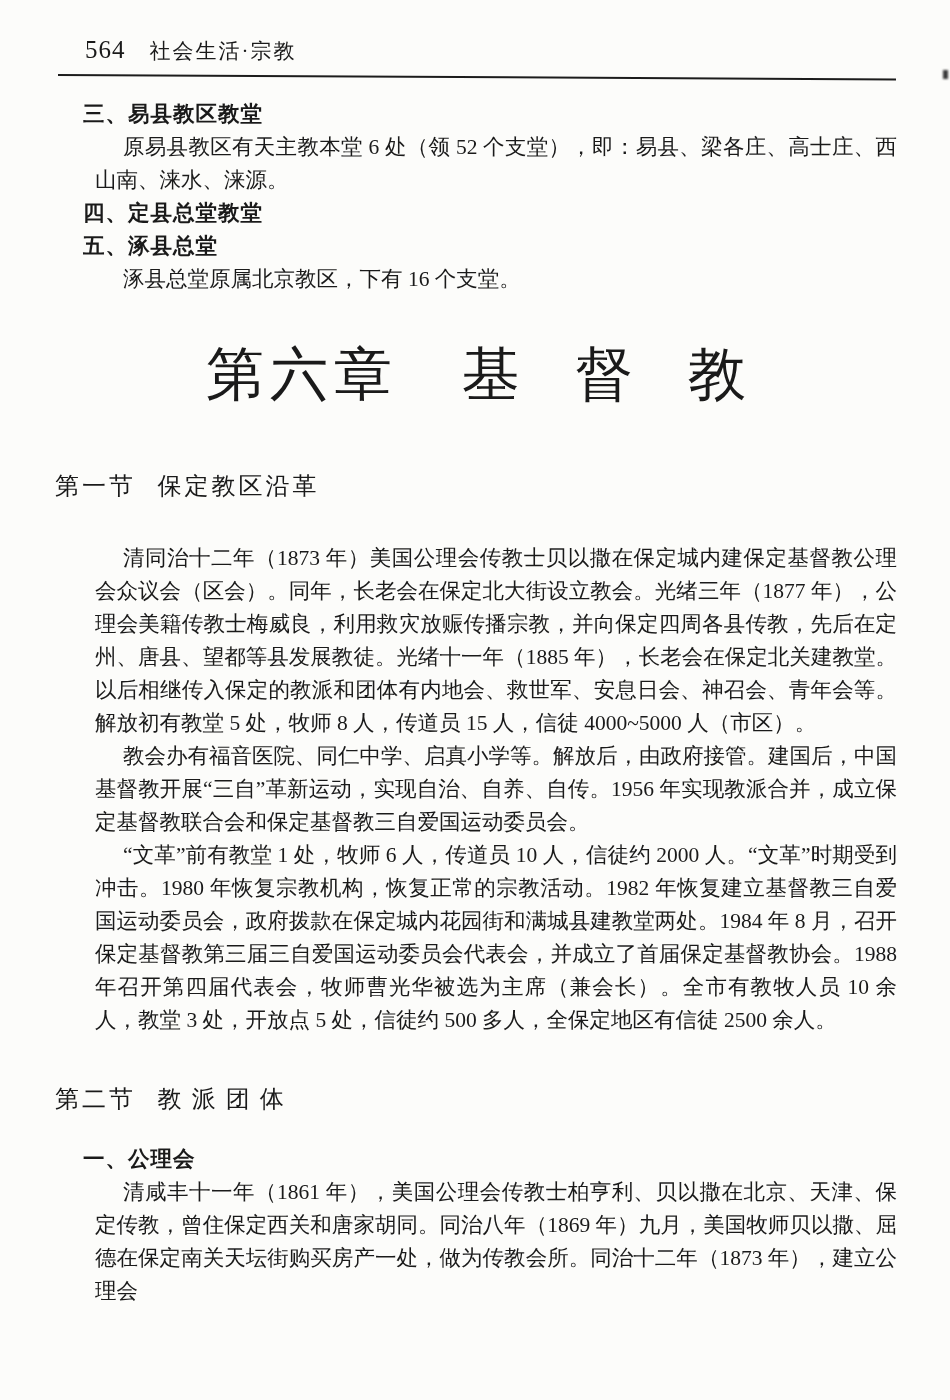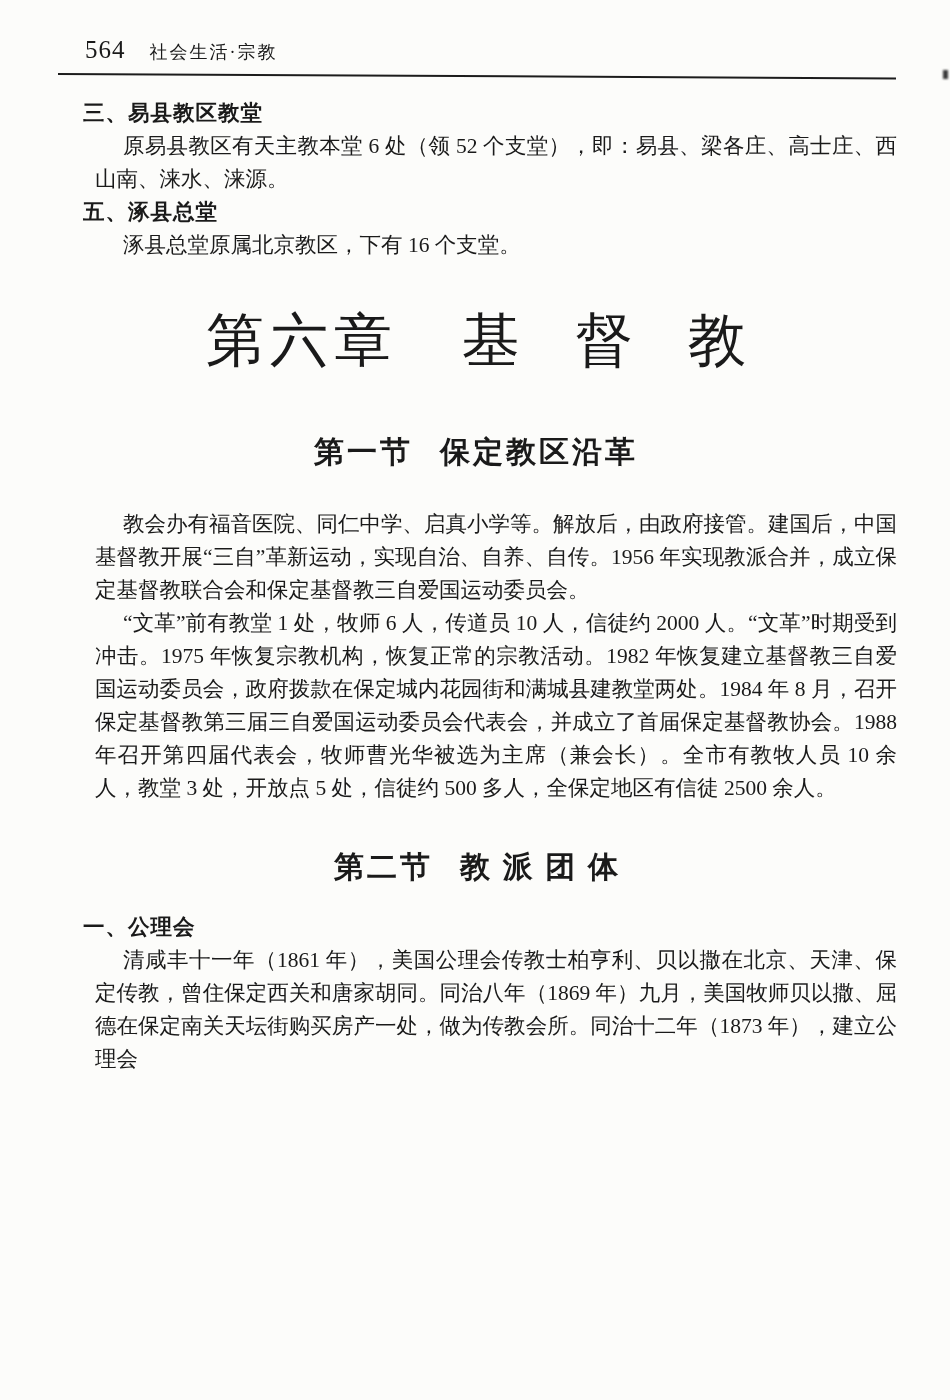--- a/index.html
+++ b/index.html
@@ -16,21 +16,21 @@
   .page { position: relative; width: 950px; height: 1400px; }
 
   
   .running-header {
     margin: 36px 0 0 85px;
     display: flex;
     align-items: baseline;
     gap: 24px;
   }
   .page-number { font-size: 25px; letter-spacing: 1px; }
-  .running-title { font-size: 18px; letter-spacing: 2px; }
+  .running-title { font-size: 21px; letter-spacing: 2px; }
   .header-rule {
     margin: 9px 0 0 58px;
     width: 838px;
     height: 2px;
     background: #1c1c1c;
     transform: rotate(0.3deg);
     transform-origin: left center;
   }
 
   
@@ -61,24 +61,23 @@
     font-weight: normal;
     font-size: 58px;
     letter-spacing: 6px;
     line-height: 54px;
     white-space: nowrap;
   }
   .chapter-title .chapter-label { margin-right: 1.1em; }
   .char-spaced { letter-spacing: 0.95em; margin-right: -0.95em; }
 
   .section-title {
-    text-align: center;
     font-family: "Liberation Sans", "DejaVu Sans", sans-serif;
-    font-weight: bold;
-    font-size: 30px;
+    font-weight: normal;
+    font-size: 24px;
     line-height: 40px;
     letter-spacing: 3px;
     white-space: nowrap;
   }
   .section-title .section-label { margin-right: 0.9em; }
   .char-spaced-sm { letter-spacing: 0.42em; margin-right: -0.42em; }
   .section-title.first { margin-bottom: 36px; }
   .section-title.second { margin-top: 42px; margin-bottom: 14px; }
 
   .subsection-heading { margin-top: 24px; }
@@ -104,33 +103,35 @@
   <div class="header-rule"></div>
 
   <main class="content">
 
     <section>
       <h3 class="sub-heading">三、易县教区教堂</h3>
       <p>原易县教区有天主教本堂 6 处（领 52 个支堂），即：易县、梁各庄、高士庄、西山南、涞水、涞源。</p>
     </section>
 
     <section>
+      <h3 class="sub-heading">四、定县总堂教堂</h3>
     </section>
 
     <section>
       <h3 class="sub-heading">五、涿县总堂</h3>
       <p>涿县总堂原属北京教区，下有 16 个支堂。</p>
     </section>
 
     <h1 class="chapter-title"><span class="chapter-label">第六章</span><span class="char-spaced">基督教</span></h1>
 
     <h2 class="section-title first"><span class="section-label">第一节</span><span>保定教区沿革</span></h2>
 
+    <p>清同治十二年（1873 年）美国公理会传教士贝以撒在保定城内建保定基督教公理会众议会（区会）。同年，长老会在保定北大街设立教会。光绪三年（1877 年），公理会美籍传教士梅威良，利用救灾放赈传播宗教，并向保定四周各县传教，先后在定州、唐县、望都等县发展教徒。光绪十一年（1885 年），长老会在保定北关建教堂。以后相继传入保定的教派和团体有内地会、救世军、安息日会、神召会、青年会等。解放初有教堂 5 处，牧师 8 人，传道员 15 人，信徒 4000~5000 人（市区）。</p>
     <p>教会办有福音医院、同仁中学、启真小学等。解放后，由政府接管。建国后，中国基督教开展“三自”革新运动，实现自治、自养、自传。1956 年实现教派合并，成立保定基督教联合会和保定基督教三自爱国运动委员会。</p>
-    <p>“文革”前有教堂 1 处，牧师 6 人，传道员 10 人，信徒约 2000 人。“文革”时期受到冲击。1975 年恢复宗教机构，恢复正常的宗教活动。1982 年恢复建立基督教三自爱国运动委员会，政府拨款在保定城内花园街和满城县建教堂两处。1984 年 8 月，召开保定基督教第三届三自爱国运动委员会代表会，并成立了首届保定基督教协会。1988 年召开第四届代表会，牧师曹光华被选为主席（兼会长）。全市有教牧人员 10 余人，教堂 3 处，开放点 5 处，信徒约 500 多人，全保定地区有信徒 2500 余人。</p>
+    <p>“文革”前有教堂 1 处，牧师 6 人，传道员 10 人，信徒约 2000 人。“文革”时期受到冲击。1980 年恢复宗教机构，恢复正常的宗教活动。1982 年恢复建立基督教三自爱国运动委员会，政府拨款在保定城内花园街和满城县建教堂两处。1984 年 8 月，召开保定基督教第三届三自爱国运动委员会代表会，并成立了首届保定基督教协会。1988 年召开第四届代表会，牧师曹光华被选为主席（兼会长）。全市有教牧人员 10 余人，教堂 3 处，开放点 5 处，信徒约 500 多人，全保定地区有信徒 2500 余人。</p>
 
     <h2 class="section-title second"><span class="section-label">第二节</span><span class="char-spaced-sm">教派团体</span></h2>
 
     <h3 class="sub-heading subsection-heading">一、公理会</h3>
     <p>清咸丰十一年（1861 年），美国公理会传教士柏亨利、贝以撒在北京、天津、保定传教，曾住保定西关和唐家胡同。同治八年（1869 年）九月，美国牧师贝以撒、屈德在保定南关天坛街购买房产一处，做为传教会所。同治十二年（1873 年），建立公理会</p>
 
   </main>
 
   <div class="edge-dot"></div>
 

